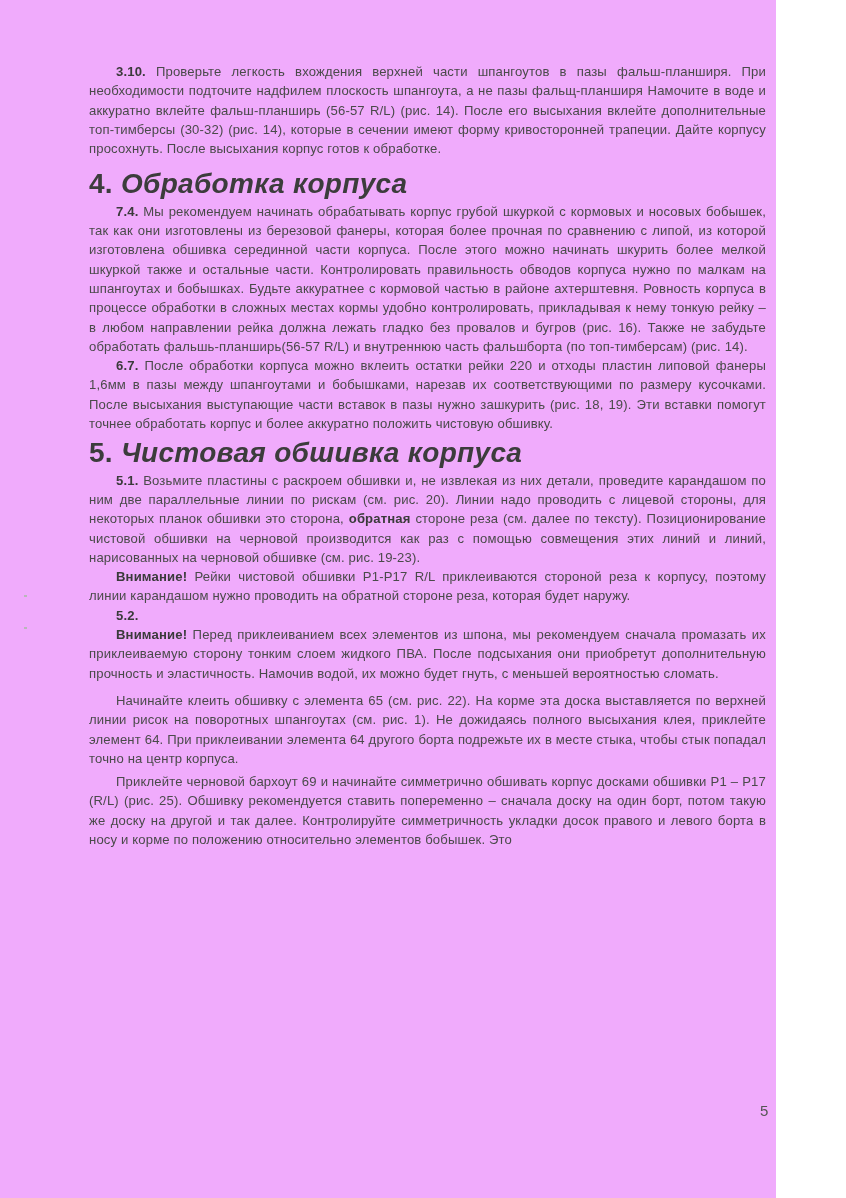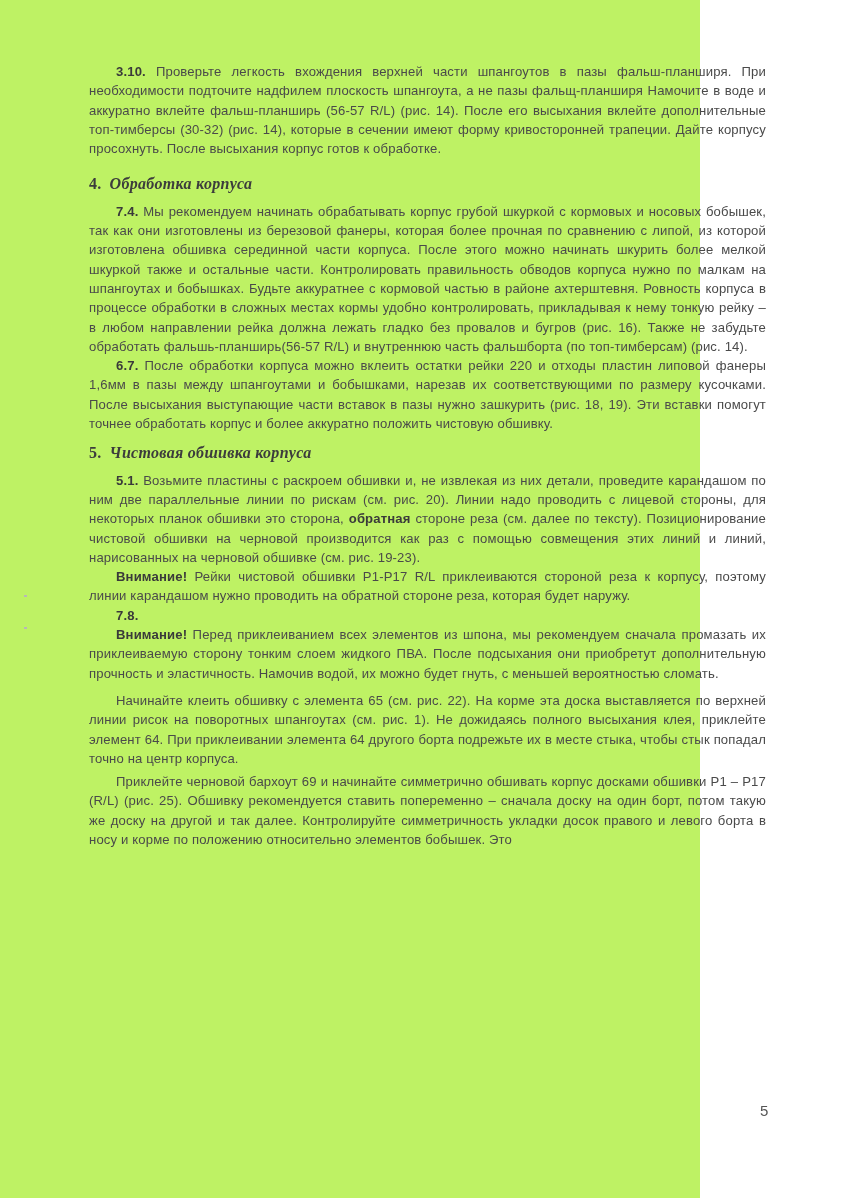--- a/index.html
+++ b/index.html
@@ -1,32 +1,32 @@
 <!DOCTYPE html>
 <html><head>
 <meta charset="utf-8">
 <style>
   html, body { margin: 0; padding: 0; background: #ffffff; }
   body { width: 846px; height: 1198px; position: relative; overflow: hidden; }
   .page {
-    position: absolute; left: 0; top: 0; width: 700px; height: 1198px;
-    background: #bef264;
+    position: absolute; left: 0; top: 0; width: 776px; height: 1198px;
+    background: #f0abfc;
     font-family: "Liberation Sans", sans-serif;
     color: #4a4a4a;
   }
   .content {
     position: absolute; left: 89px; top: 62px; width: 677px;
     font-size: 13.1px; line-height: 19.3px; text-align: justify;
     letter-spacing: 0.15px;
   }
   .para { margin: 0; text-indent: 27px; }
   .num { font-weight: bold; color: #3a3a3a; }
   .heading {
-    font-family: Liberation Serif, serif; font-style: italic;
-    font-size: 16px; color: #3c3c3c; margin: 16px 0 8px 0; letter-spacing: 0.3px;
+    font-family: Liberation Sans, sans-serif; font-style: italic;
+    font-size: 28px; color: #3c3c3c; margin: 16px 0 8px 0; letter-spacing: 0.3px;
     text-indent: 0;
   }
   .heading .hnum { margin-right: 8px; font-style: normal; }
   .gap-s { height: 4px; }
   .page-number {
     position: absolute; left: 760px; top: 1102px; font-size: 15px; color: #555;
     font-family: "Liberation Sans", sans-serif;
   }
   .margin-mark { position: absolute; width: 3px; height: 2px; background: #b8b8b8; }
   b.inline { color: #3a3a3a; }
@@ -64,21 +64,21 @@
 
     <p class="para">
       <span class="num">5.1.</span>
       <span>Возьмите пластины с раскроем обшивки и, не извлекая из них детали, проведите карандашом по ним две параллельные линии по рискам (см. рис. 20). Линии надо проводить с лицевой  стороны, для некоторых планок обшивки это сторона, </span><b class="inline">обратная</b><span> стороне реза (см. далее по тексту). Позиционирование чистовой обшивки на черновой производится как раз с помощью совмещения этих линий и линий, нарисованных на черновой обшивке (см. рис. 19-23).</span>
     </p>
     <p class="para">
       <span class="num">Внимание!</span>
       <span>Рейки чистовой  обшивки Р1-Р17 R/L приклеиваются стороной реза к корпусу, поэтому линии карандашом нужно проводить на обратной стороне реза, которая будет наружу.</span>
     </p>
     <p class="para">
-      <span class="num">7.8.</span>
+      <span class="num">5.2.</span>
     </p>
     <p class="para">
       <span class="num">Внимание!</span>
       <span>Перед приклеиванием всех элементов из шпона, мы рекомендуем сначала промазать их приклеиваемую сторону тонким слоем жидкого ПВА. После подсыхания они приобретут дополнительную прочность и эластичность. Намочив водой, их можно будет гнуть, с меньшей вероятностью сломать.</span>
     </p>
     <div class="gap-s"></div>
     <div class="gap-s"></div>
     <p class="para">Начинайте клеить обшивку с элемента 65 (см. рис. 22). На корме эта доска выставляется по верхней линии рисок на поворотных шпангоутах (см. рис. 1). Не дожидаясь полного высыхания клея, приклейте элемент 64. При приклеивании элемента 64 другого борта подрежьте их в месте стыка, чтобы стык попадал точно на центр корпуса.</p>
     <div class="gap-s"></div>
     <p class="para">Приклейте черновой бархоут 69 и начинайте симметрично обшивать корпус досками обшивки Р1 – Р17 (R/L) (рис. 25). Обшивку рекомендуется ставить попеременно – сначала доску на один борт, потом такую же доску на другой и так далее. Контролируйте симметричность укладки досок правого и левого борта в носу и корме по положению относительно элементов бобышек. Это</p>

